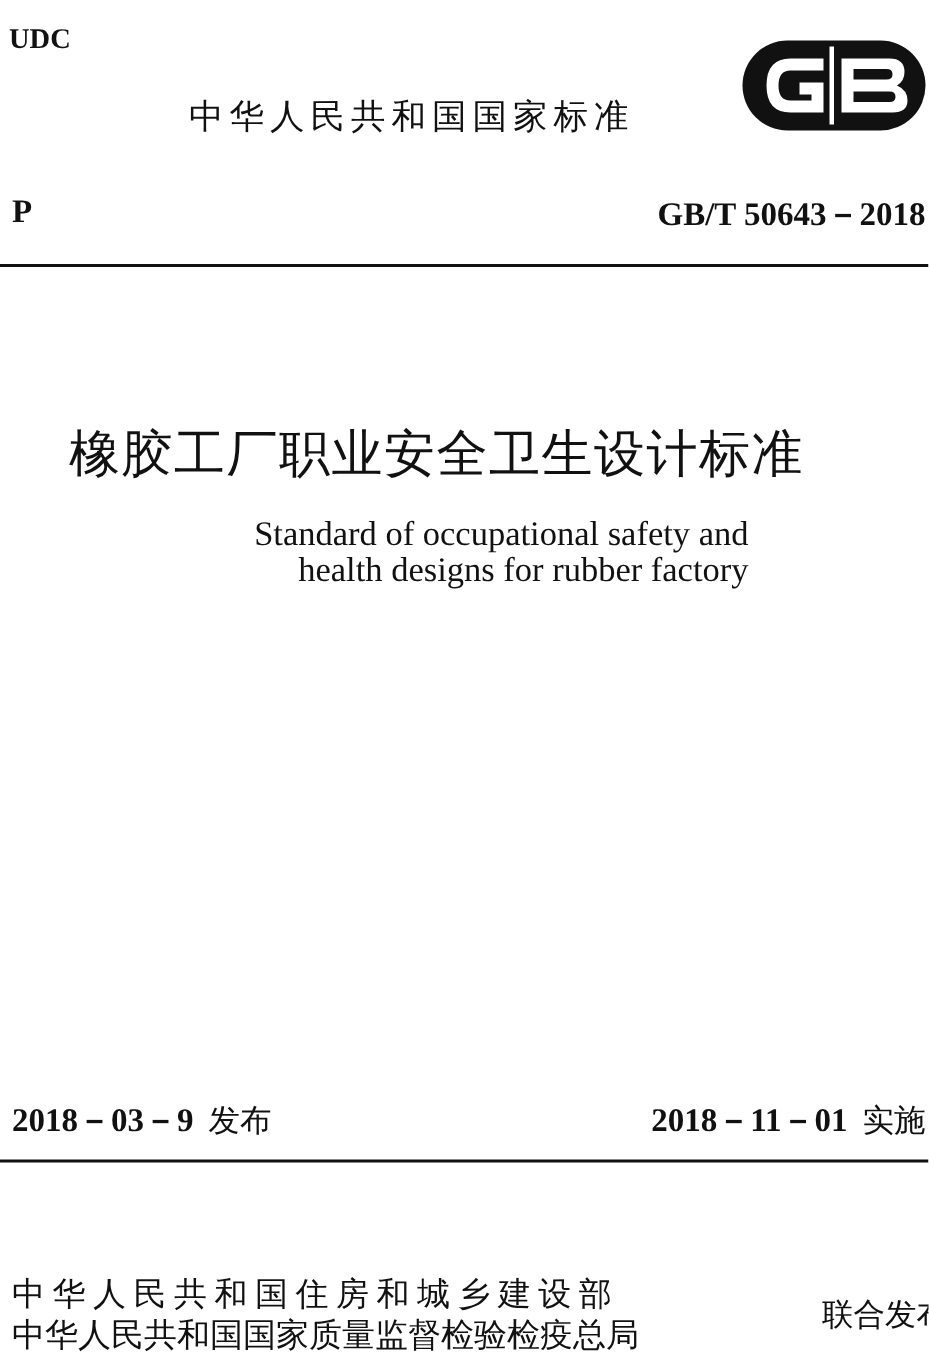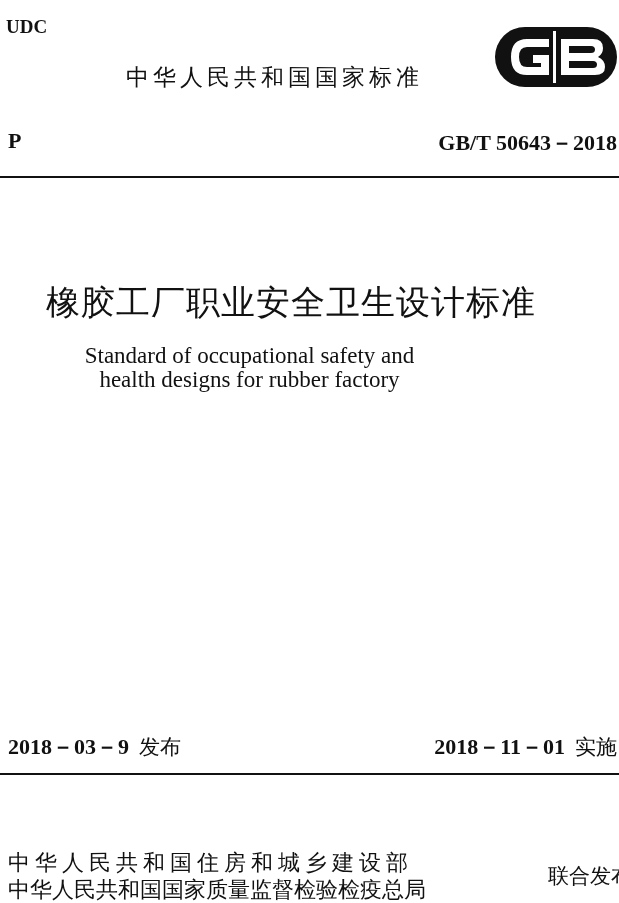--- a/index.html
+++ b/index.html
@@ -7,21 +7,21 @@
   .abs { position:absolute; white-space:nowrap; }
   .serif { font-family: "Liberation Serif", "DejaVu Serif", serif; }
   .sans { font-family: "DejaVu Sans", "Liberation Sans", sans-serif; }
   .udc { left:6px; top:16px; font-size:19px; font-weight:bold; }
   .std-cn { left:126px; top:62px; font-size:23px; letter-spacing:4px; }
   .gb-logo { left:493px; top:25px; width:126px; height:64px; }
   .cls { left:8px; top:128px; font-size:22px; font-weight:bold; }
   .code { right:2px; top:128px; font-size:22px; font-weight:bold; }
   .rule { left:0; width:619px; height:2px; background:#111; }
   .title-cn { left:0; width:556px; top:280px; text-align:center; font-size:34px; letter-spacing:1px; font-family:"DejaVu Serif","Liberation Serif",serif;margin-left:13px; }
-  .title-en { left:0; width:499px; text-align:center; font-size:23px; }
+  .title-en { left:0; width:499px; text-align:right; font-size:23px; }
   .date { top:732px; font-size:22px; font-weight:bold; }
   .date .lbl { font-weight:normal; font-family:"DejaVu Sans", sans-serif; font-size:21px; margin-left:10px; }
   .issuer { left:8px; font-size:22px; }
   .joint { left:548px; top:862px; font-size:21px; }
 </style>
 </head>
 <body>
 
 <div class="abs serif udc">UDC</div>
 

